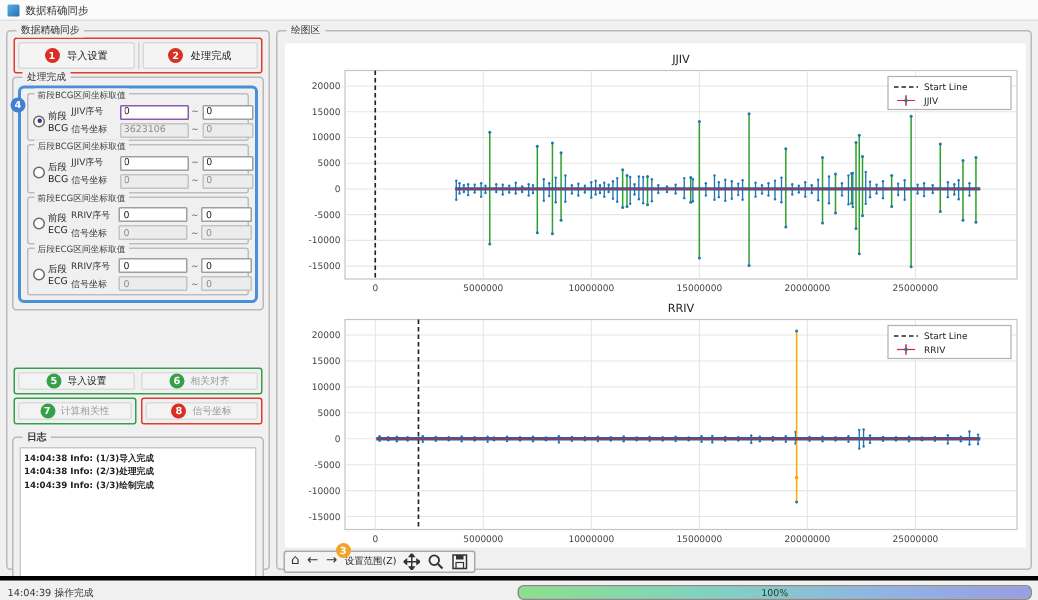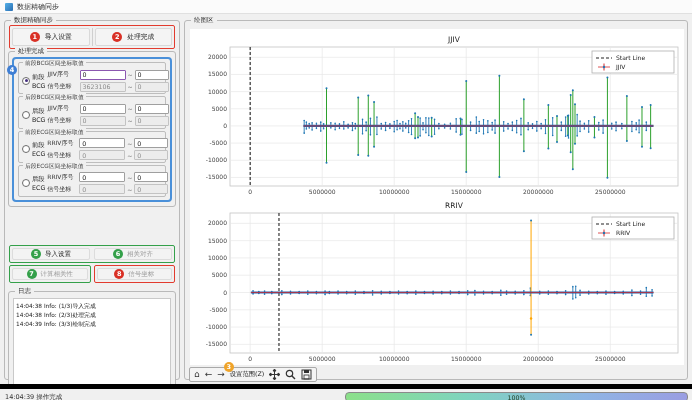--- a/index.html
+++ b/index.html
@@ -45,33 +45,33 @@
   .field.from{width:46px;} .field.to{width:34px;}
   .field:disabled{background:#ececec;color:#8d8d8d;border-color:#c3c3c3;}
   .field.focus{border-color:#8b57b0;}
   .tilde{color:#666;}
   .actrow{position:absolute;left:4px;right:4px;height:18px;display:flex;gap:3px;}
   .outline{border:1.5px solid;border-radius:2px;display:flex;flex:1;}
   .outline.green{border-color:#34a04a;} .outline.red{border-color:#e23b2e;}
   .abtn{flex:1;margin:2px;background:#f3f3f3;border:1px solid #dcdcdc;border-radius:2px;
     display:flex;align-items:center;justify-content:center;gap:4px;font-size:6.5px;cursor:pointer;}
   .abtn.disabled{color:#9a9a9a;}
-  .log-gb{left:3px;top:270px;right:3px;height:102px;}
+  .log-gb{left:3px;top:270px;right:3px;height:102px;font-weight:bold;}
   .loglist{position:absolute;left:4px;right:4px;top:6px;bottom:4px;background:#fff;border:1px solid #c9c9c9;
     padding:3px 2px;font-size:5.8px;line-height:1.55;color:#222;overflow:hidden;}
   
   .figure{position:absolute;left:5px;top:8px;width:494px;height:336px;background:#fff;}
   .mtoolbar{position:absolute;left:4px;top:346px;height:15px;display:flex;align-items:center;gap:5px;
     padding:0 4px;border:1px solid #a9a9a9;border-radius:2px;background:#f4f4f4;}
   .ticon{font-size:9px;color:#333;line-height:1;cursor:pointer;}
   .range-wrap{position:relative;display:flex;align-items:center;cursor:pointer;}
   .range-wrap .badge{position:absolute;left:-6px;top:-8px;}
   .range-label{font-size:6.3px;color:#222;}
   
-  .statusbar{position:absolute;left:0;right:0;bottom:0;height:16px;border-top:5px solid #000000;background:#f0f0f0;}
+  .statusbar{position:absolute;left:0;right:0;bottom:0;height:16px;border-top:3px solid #000000;background:#f0f0f0;}
   .status-msg{position:absolute;left:5px;top:4px;font-size:6.5px;color:#333;}
   .progress{position:absolute;left:345px;right:4px;top:3px;height:10px;border:1px solid #8a8a8a;border-radius:4px;
     background:linear-gradient(90deg,#8ce08a 0%,#7fd4be 35%,#8fb5e4 70%,#9a9de2 100%);
     display:flex;align-items:center;justify-content:center;font-size:6.3px;color:#1d3a1d;}
   svg text{font-family:"DejaVu Sans","Liberation Sans",sans-serif;}
 </style>
 </head>
 <body>
 
 <div class="titlebar">

